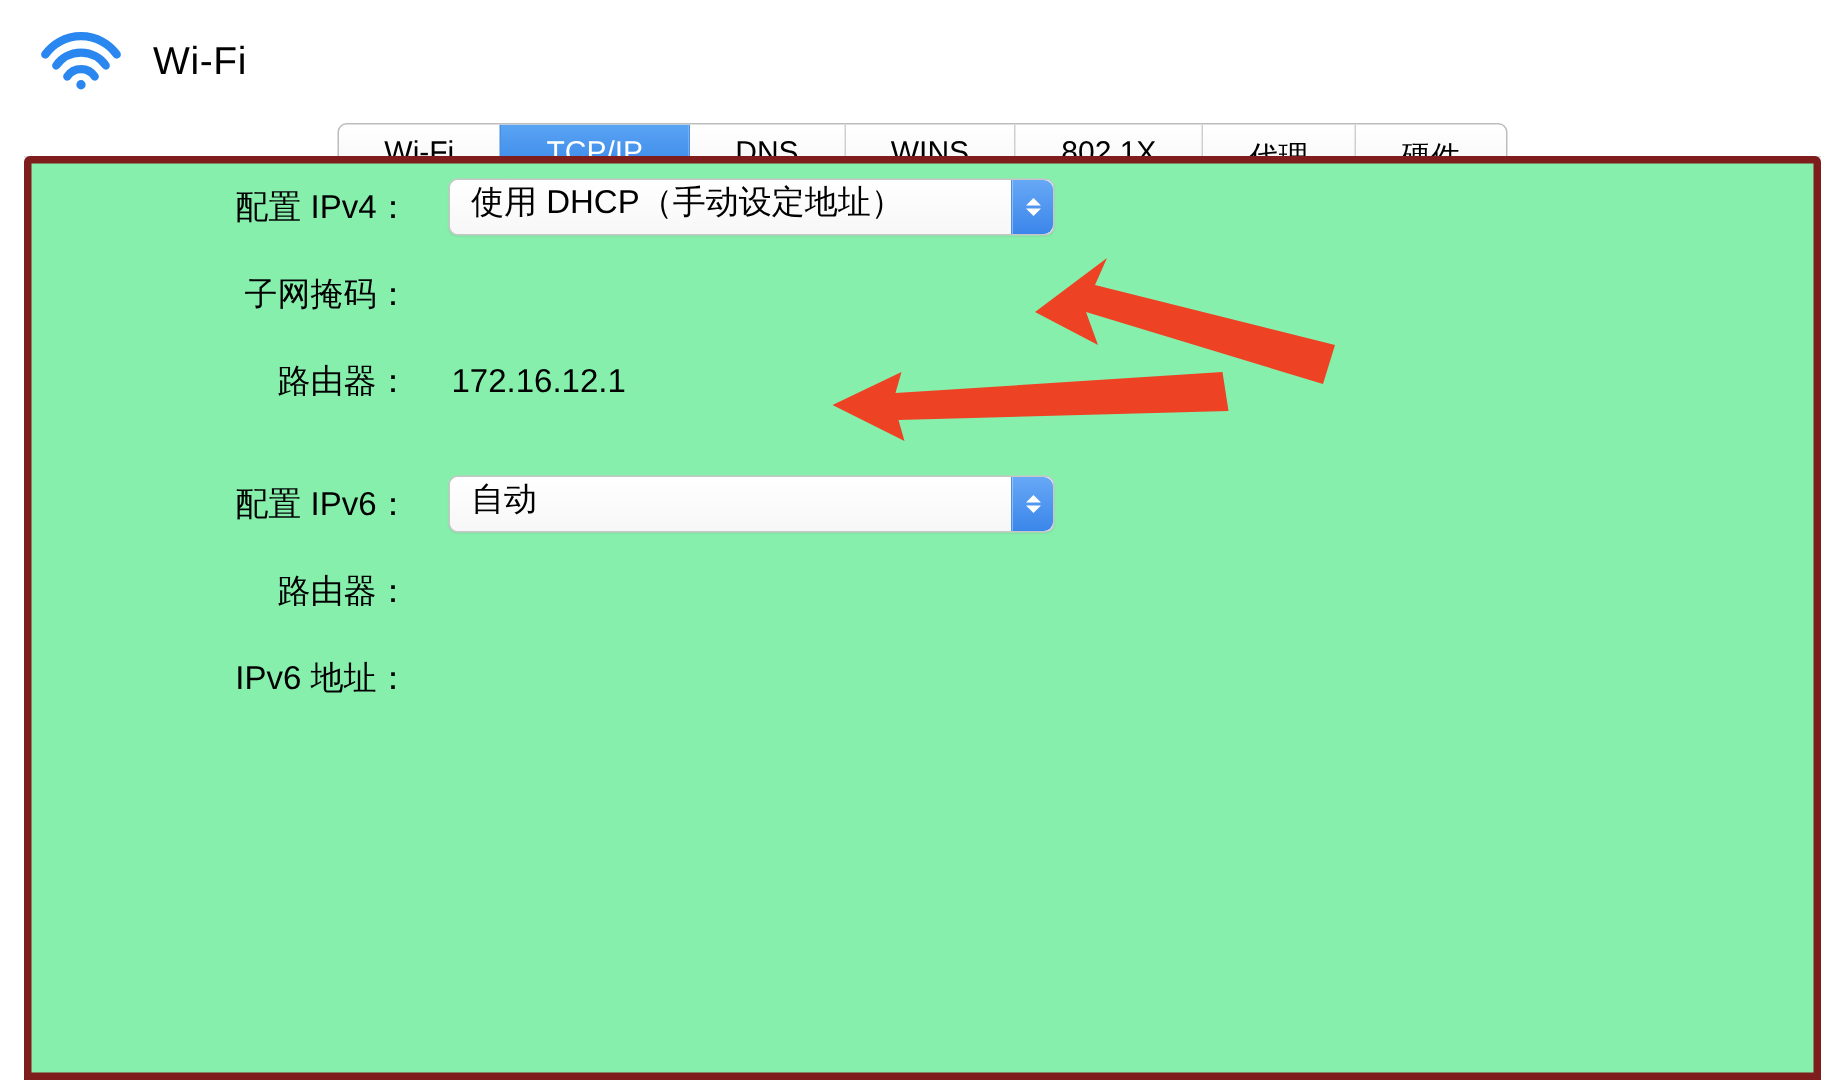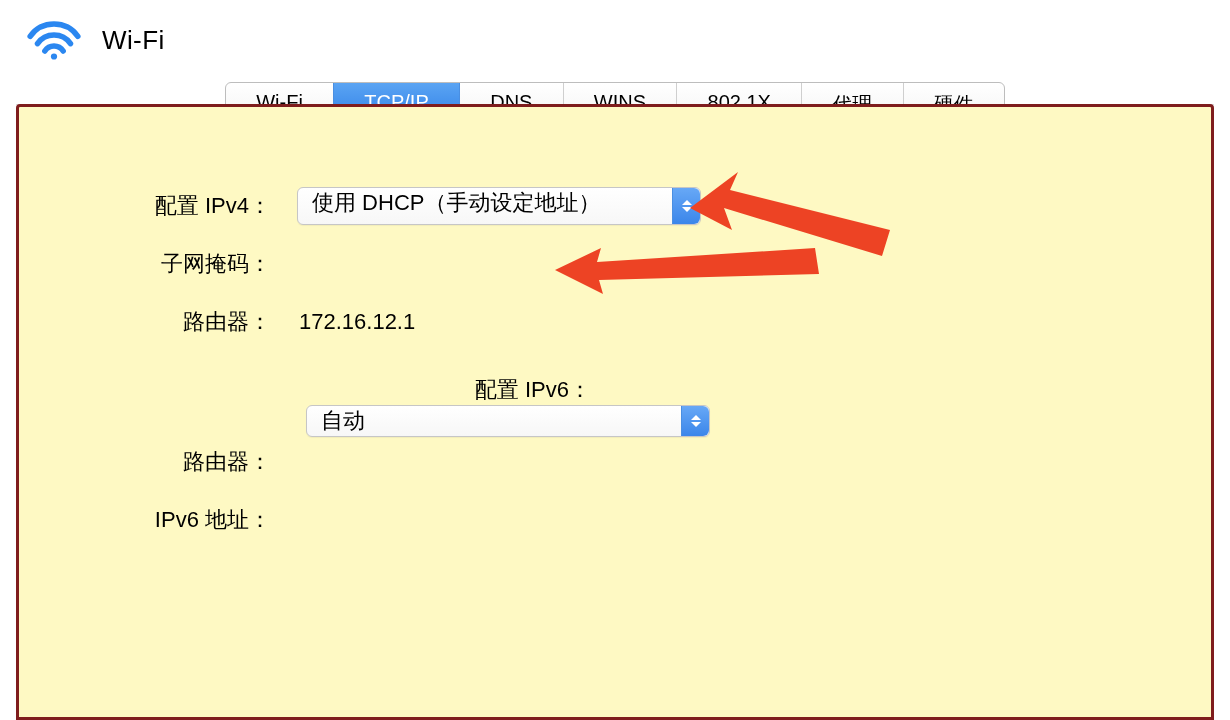--- a/index.html
+++ b/index.html
@@ -15,26 +15,26 @@
   
   .tabbar-wrapper { position: absolute; top: 82px; left: 16px; right: 16px; }
   .tabbar-line { position: absolute; top: 22px; left: 0; right: 0; height: 1px; background: #dcdcdc; }
   .tabbar { position: relative; display: flex; width: 780px; margin: 0 auto; border: 1px solid #bdbdbd; border-radius: 6px; overflow: hidden; box-shadow: 0 1px 0 rgba(0,0,0,0.03); background: linear-gradient(#ffffff, #f3f3f3); }
   .tab { flex: 1 1 auto; text-align: center; font-size: 20px; padding: 8px 14px; border-right: 1px solid #cfcfcf; cursor: default; user-select: none; }
   .tab:last-child { border-right: none; }
   .tab.active { background: linear-gradient(#5aa4f3, #2d7de6); color: #fff; border-right-color: #4a8fe2; }
   .tab.prev-active { border-right-color: #4a8fe2; }
 
   
-  .panel { position: absolute; top: 104px; left: 16px; right: 16px; bottom: 0; background: #fef9c3; border: 3px solid #7f1d1d; border-radius: 4px 4px 0 0; padding-top: 70px; }
+  .panel { position: absolute; top: 104px; left: 16px; right: 16px; bottom: 0; background: #86efac; border: 5px solid #7f1d1d; border-radius: 4px 4px 0 0; }
 
   
   .form { width: 840px; margin-left: 60px; }
   .row { display: flex; align-items: center; height: 58px; }
-  .row.gap { margin-top: 24px; flex-direction: column; }
+  .row.gap { margin-top: 24px; }
   .label { width: 200px; text-align: right; font-size: 22px; padding-right: 8px; white-space: nowrap; }
   .value { font-size: 22px; margin-left: 20px; }
 
   
   .select { position: relative; display: flex; align-items: flex-start; margin-left: 18px; height: 38px; background: linear-gradient(#ffffff, #f7f7f7); border: 1px solid #c6c6c6; border-radius: 6px; box-shadow: 0 1px 1px rgba(0,0,0,0.05); }
   .select .sel-text { font-size: 22px; padding: 0 14px; white-space: nowrap; }
   .select .sel-caret { width: 28px; height: 100%; background: linear-gradient(#67a8f6, #3b86ea); border-left: 1px solid #4a8fe2; border-radius: 0 6px 6px 0; display: flex; flex-direction: column; align-items: center; justify-content: center; gap: 2px; }
   .caret-up, .caret-down { width: 0; height: 0; border-left: 5px solid transparent; border-right: 5px solid transparent; }
   .caret-up { border-bottom: 5px solid #fff; }
   .caret-down { border-top: 5px solid #fff; }

